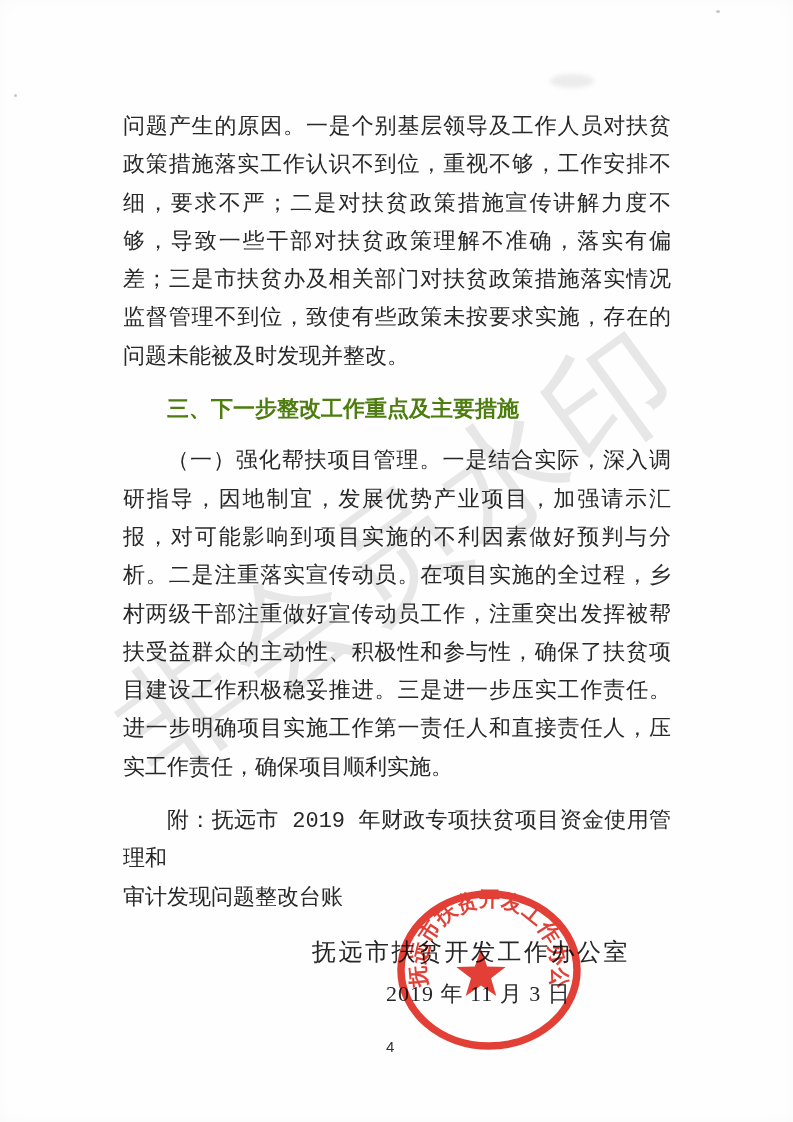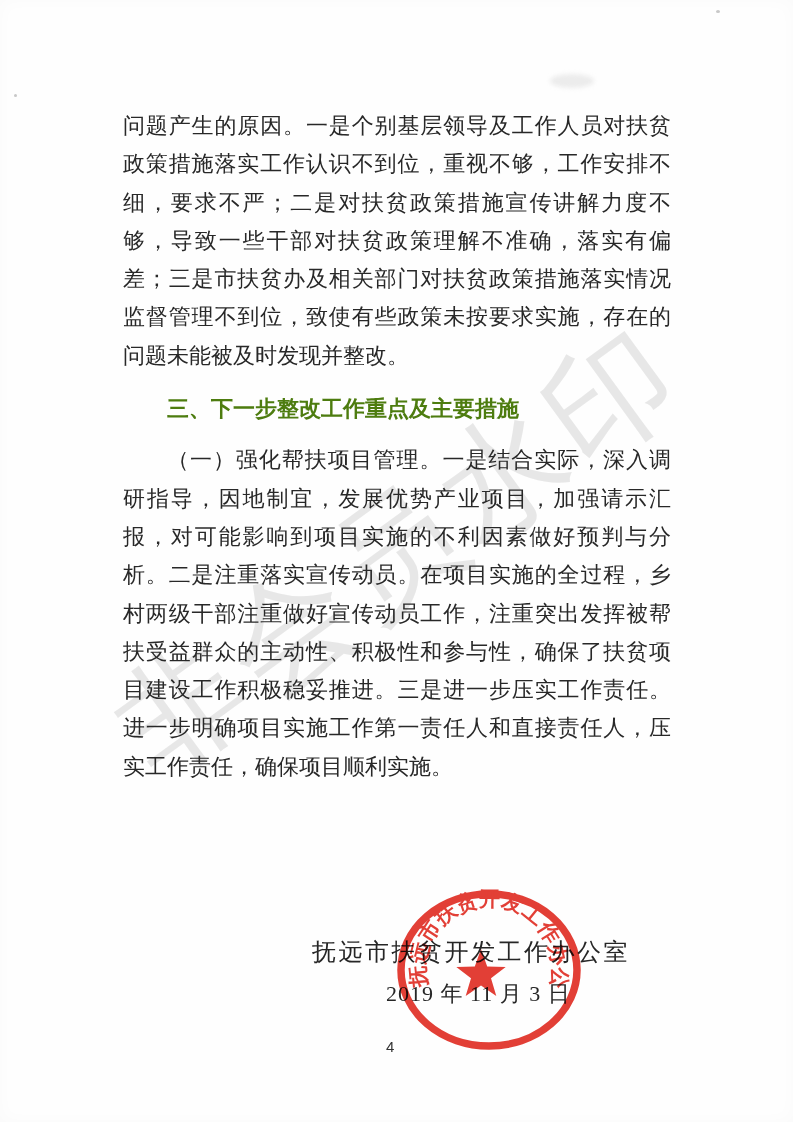--- a/index.html
+++ b/index.html
@@ -127,20 +127,22 @@
   <div class="smudge"></div>
   <div class="speck speck-1"></div>
   <div class="speck speck-2"></div>
 
   <div class="watermark">非会员水印</div>
 
   <div class="body-text">
     <p>问题产生的原因。一是个别基层领导及工作人员对扶贫政策措施落实工作认识不到位，重视不够，工作安排不细，要求不严；二是对扶贫政策措施宣传讲解力度不够，导致一些干部对扶贫政策理解不准确，落实有偏差；三是市扶贫办及相关部门对扶贫政策措施落实情况监督管理不到位，致使有些政策未按要求实施，存在的问题未能被及时发现并整改。</p>
     <p class="heading">三、下一步整改工作重点及主要措施</p>
     <p class="indent">（一）强化帮扶项目管理。一是结合实际，深入调研指导，因地制宜，发展优势产业项目，加强请示汇报，对可能影响到项目实施的不利因素做好预判与分析。二是注重落实宣传动员。在项目实施的全过程，乡村两级干部注重做好宣传动员工作，注重突出发挥被帮扶受益群众的主动性、积极性和参与性，确保了扶贫项目建设工作积极稳妥推进。三是进一步压实工作责任。进一步明确项目实施工作第一责任人和直接责任人，压实工作责任，确保项目顺利实施。</p>
+    <p class="indent">附：抚远市 2019 年财政专项扶贫项目资金使用管理和
+审计发现问题整改台账</p>
   </div>
 
   <div class="signature">抚远市扶贫开发工作办公室</div>
 
   <div class="issue-date">2019 年 11 月 3 日</div>
 
   <svg class="seal" viewBox="0 0 200 180" xmlns="http://www.w3.org/2000/svg">
     <ellipse cx="99" cy="88" rx="88" ry="76" fill="none" stroke="#e02a20" stroke-width="7.5"></ellipse>
     <polygon fill="#e02a20" points="91,67 97.2,84.5 115.7,85 101,96.2 106.3,114 91,103.5 75.7,114 81,96.2 66.3,85 84.8,84.5"></polygon>
     <defs>

